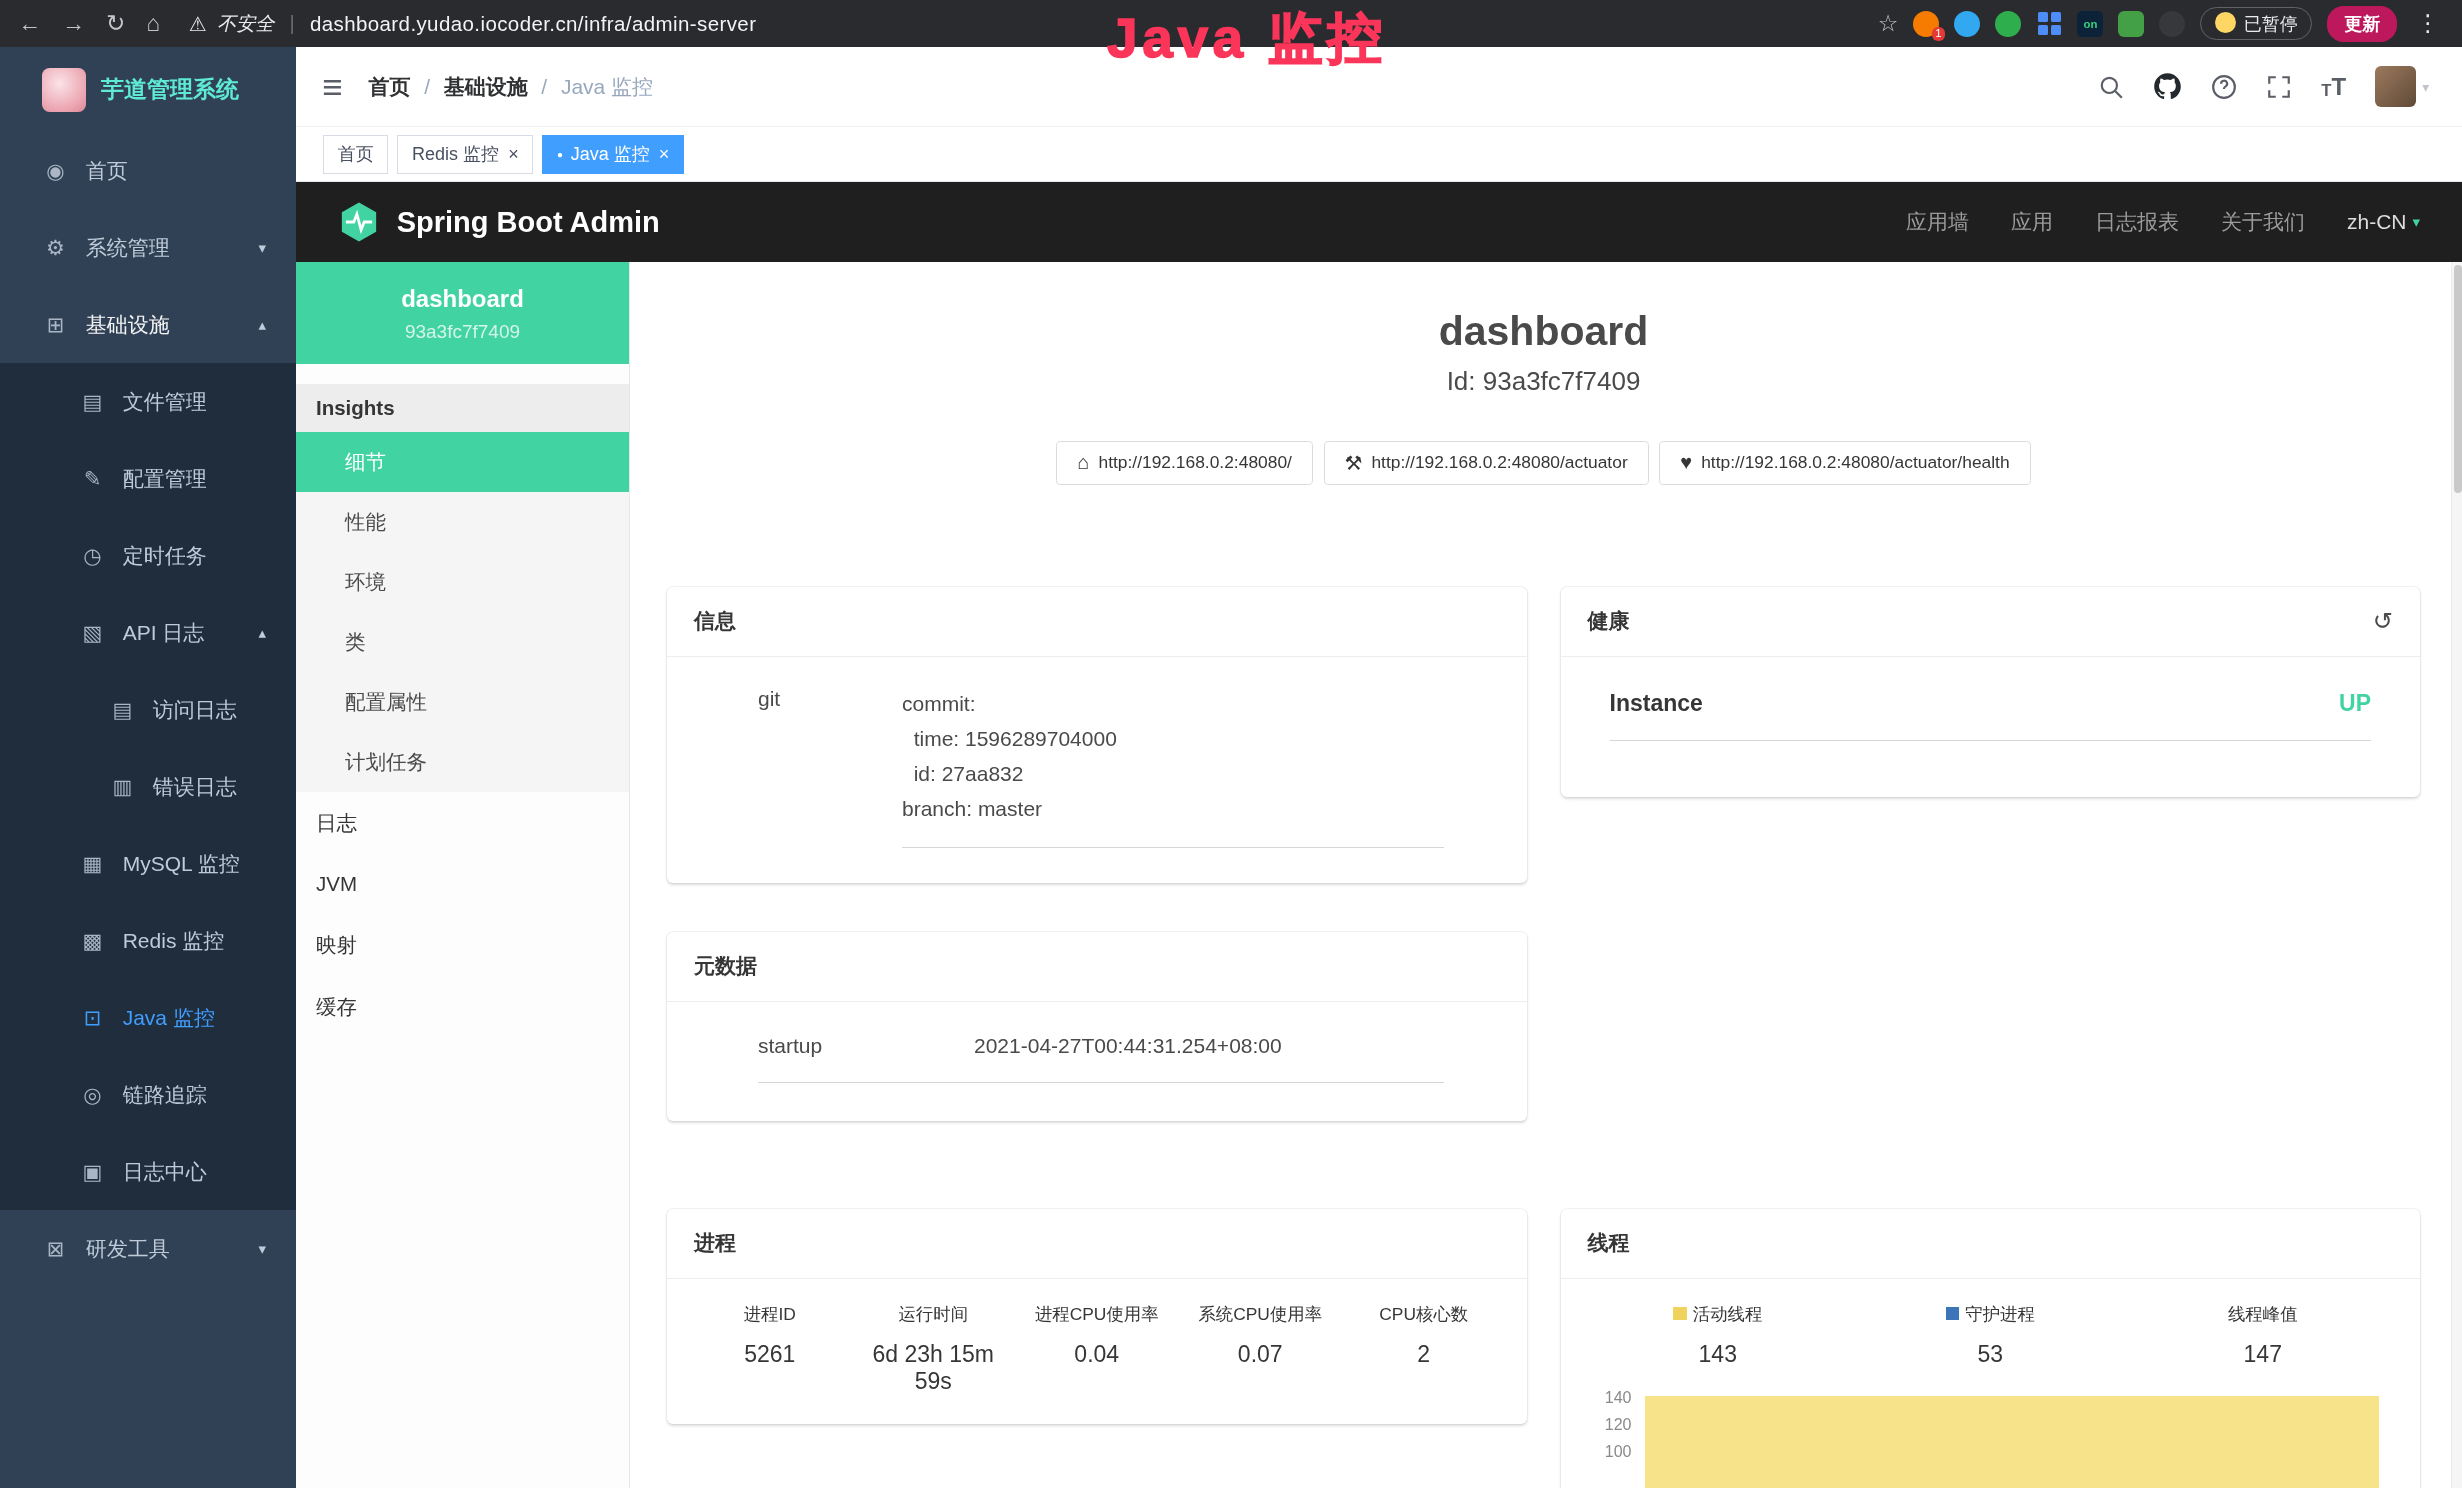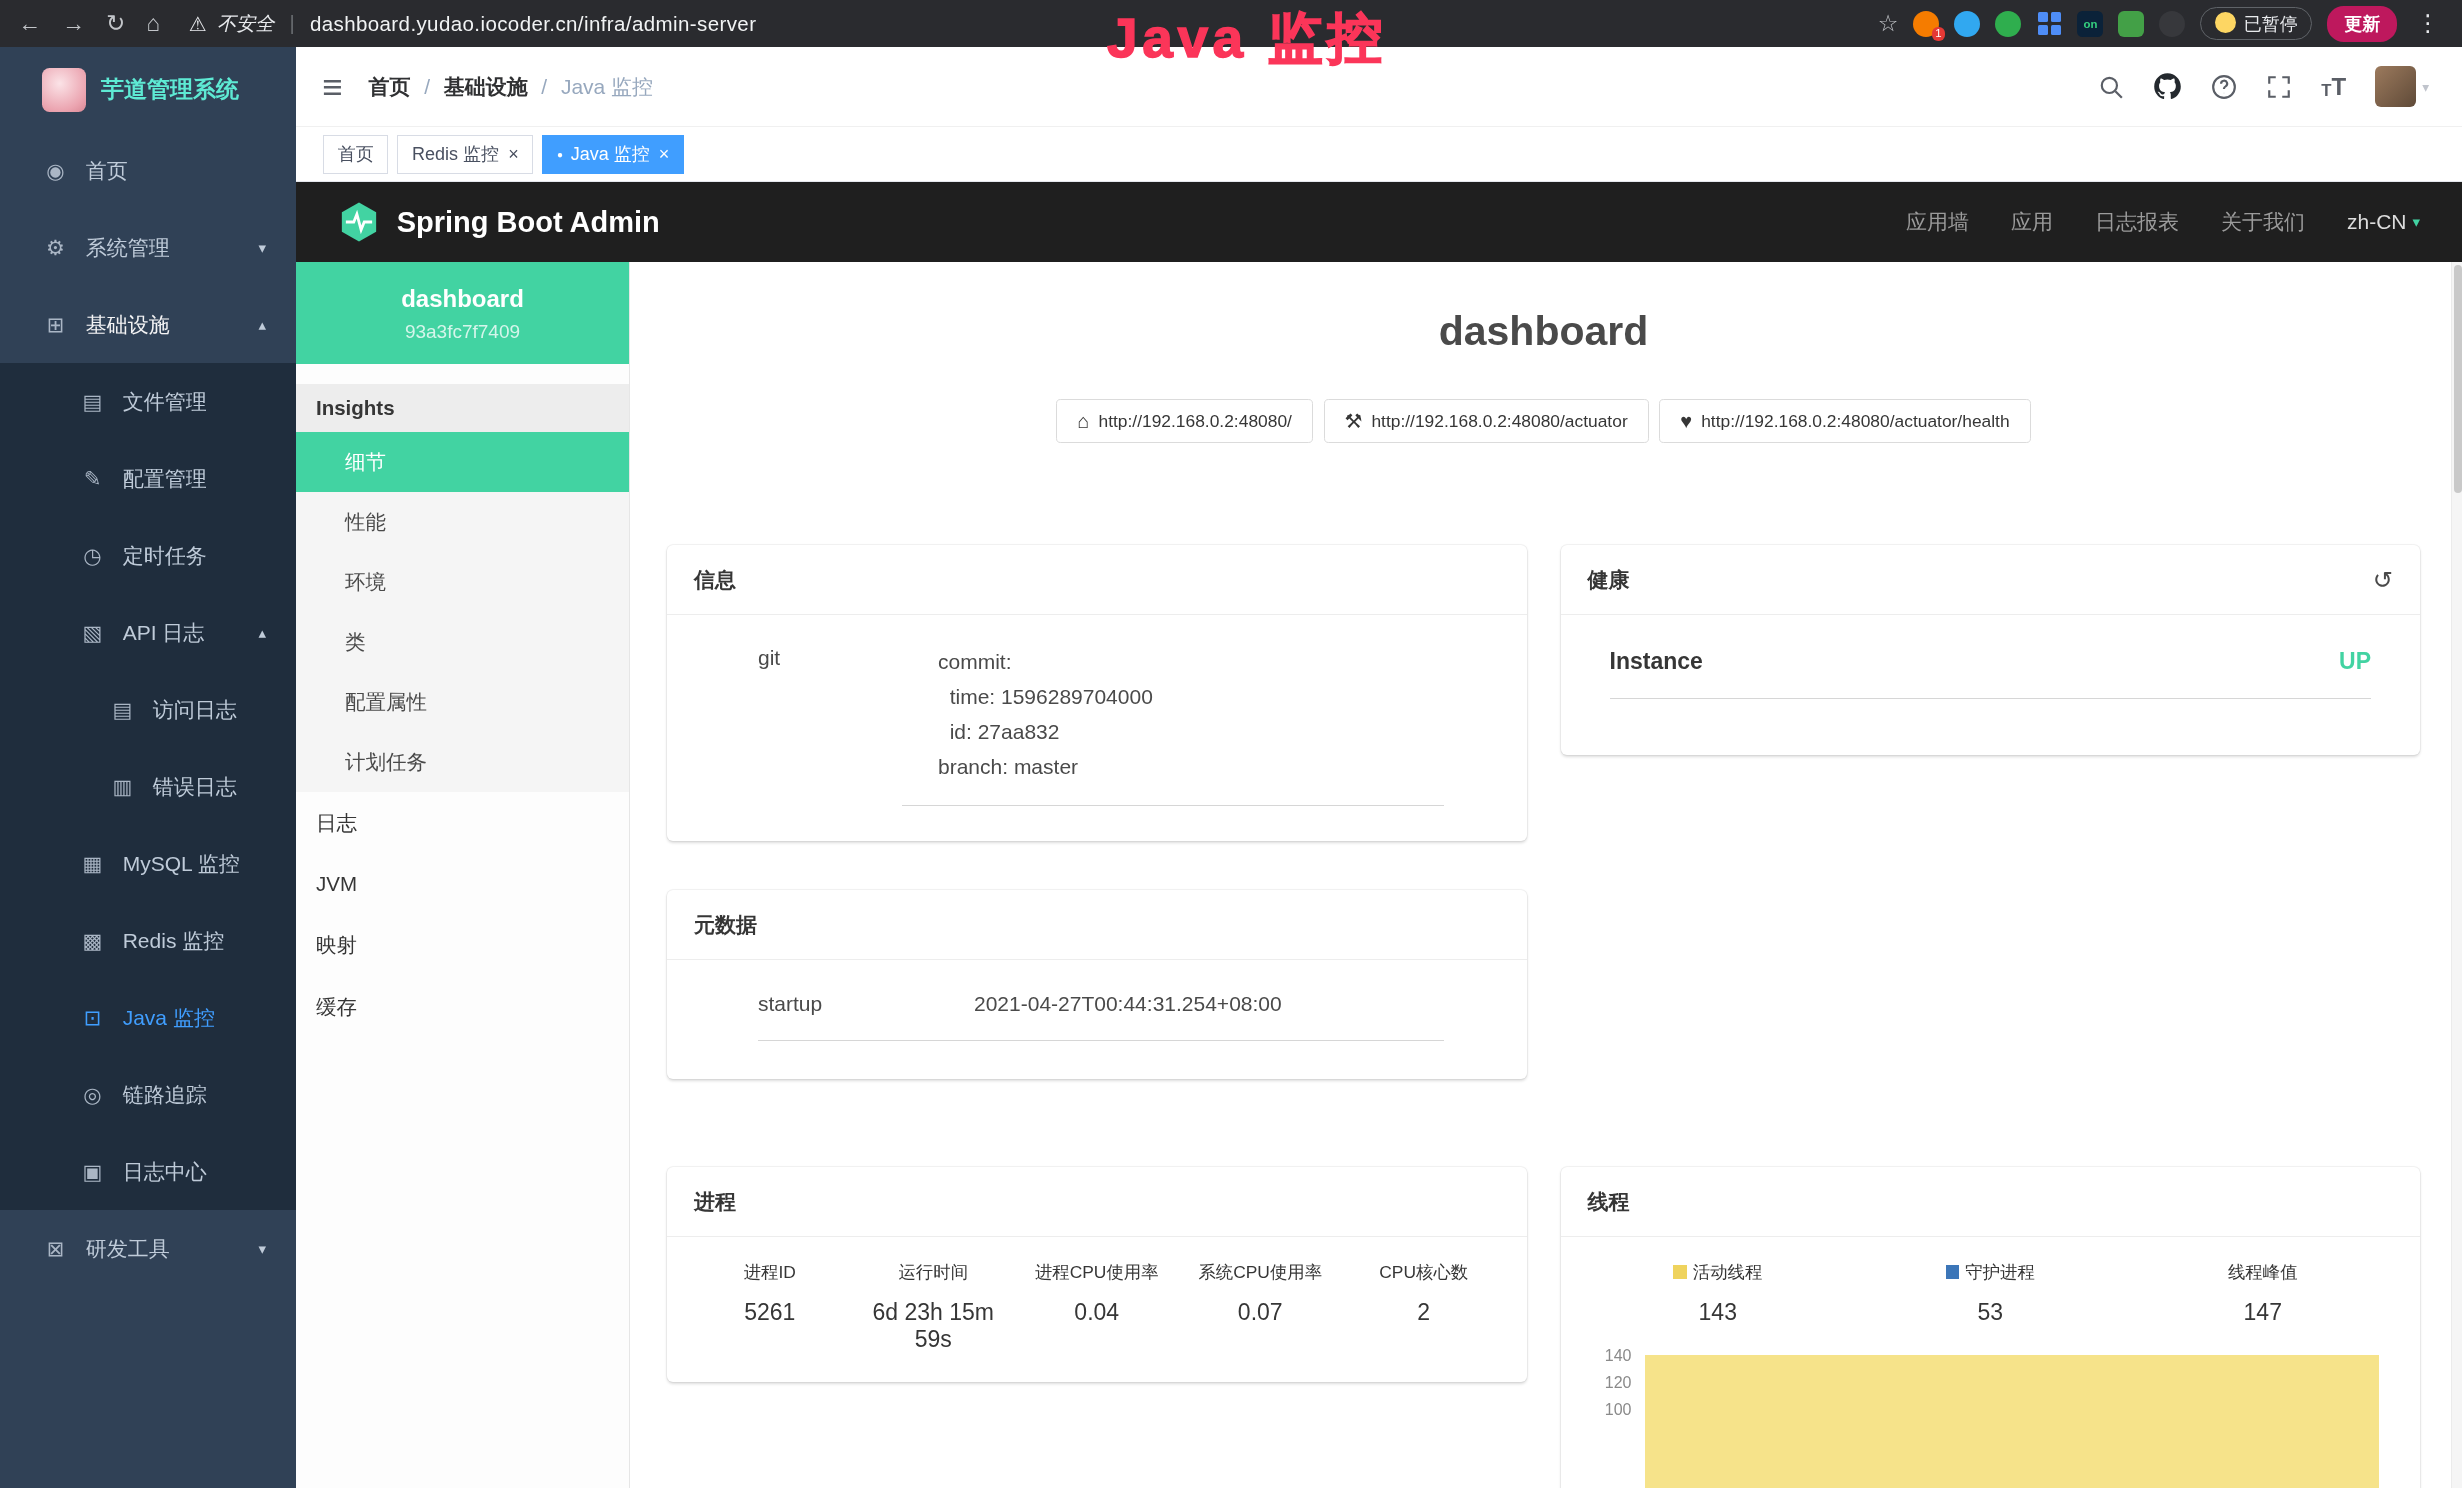--- a/index.html
+++ b/index.html
@@ -125,21 +125,21 @@
 
   .card-info{grid-column:1;grid-row:1;}
   .card-health{grid-column:2;grid-row:1;}
   .card-metadata{grid-column:1;grid-row:2;}
   .card-process{grid-column:1;grid-row:3;margin-top:39px;}
   .card-threads{grid-column:2;grid-row:3;margin-top:39px;}
 
   .info-body{display:flex;padding:29px 83px 35px 91px;}
   .info-label{width:144px;font-size:21px;color:#4a4a4a;padding-top:1.5px;}
   .info-value{flex:1;border-bottom:0.8px solid #d6d6d6;padding-bottom:21px;}
-  .info-line{font-size:21px;line-height:35px;color:#4a4a4a;white-space:pre;margin-left:36px;}
+  .info-line{font-size:21px;line-height:35px;color:#4a4a4a;white-space:pre;}
 
   .health-body{padding:33px 49px 56px;}
   .health-row{display:flex;justify-content:space-between;border-bottom:0.8px solid #d6d6d6;padding-bottom:23px;}
   .health-label{font-weight:700;font-size:23px;color:#363636;}
   .health-status{font-weight:700;font-size:23px;color:#42d3a2;}
 
   .meta-body{padding:32px 83px 38px 91px;}
   .meta-row{display:flex;border-bottom:0.8px solid #d6d6d6;padding-bottom:24px;}
   .meta-label{width:216px;font-size:21px;color:#4a4a4a;}
   .meta-value{font-size:21px;color:#4a4a4a;}
@@ -381,20 +381,21 @@
   <div class="side-item">日志</div>
   <div class="side-item">JVM</div>
   <div class="side-item">映射</div>
   <div class="side-item">缓存</div>
 </aside>
 
 <main id="main">
   <div id="main-inner">
     <div id="hero">
       <div id="hero-title">dashboard</div>
+      <div id="hero-sub">Id: 93a3fc7f7409</div>
     </div>
 
     <div id="link-row">
       <span class="link-btn">
         <span class="lb-ico">⌂</span>
         <span>http://192.168.0.2:48080/</span>
       </span>
       <span class="link-btn">
         <span class="lb-ico">⚒</span>
         <span>http://192.168.0.2:48080/actuator</span>

